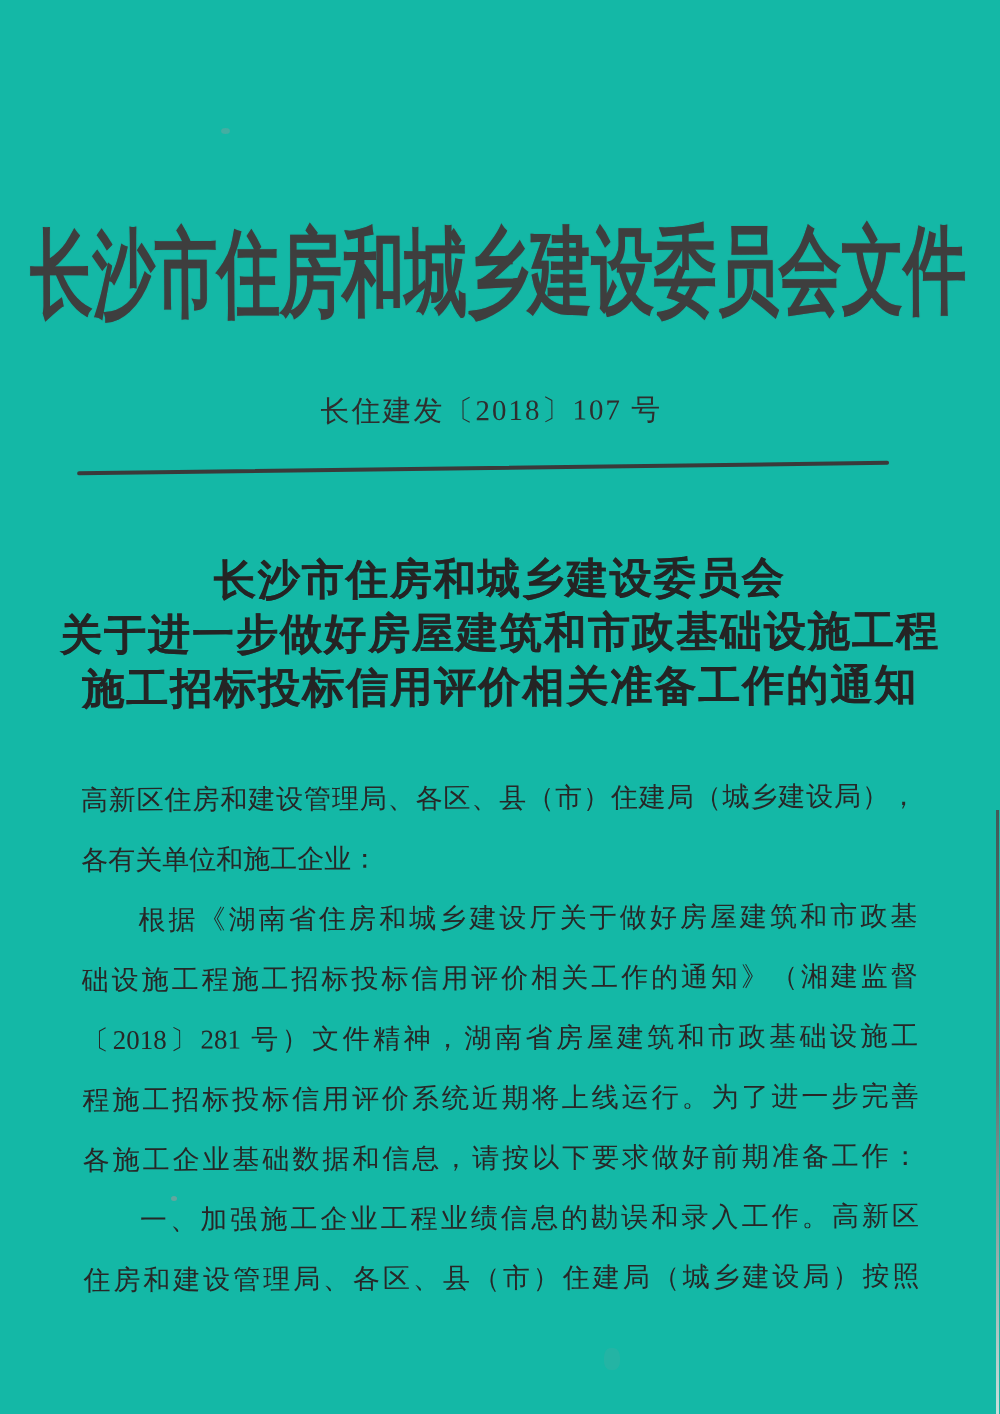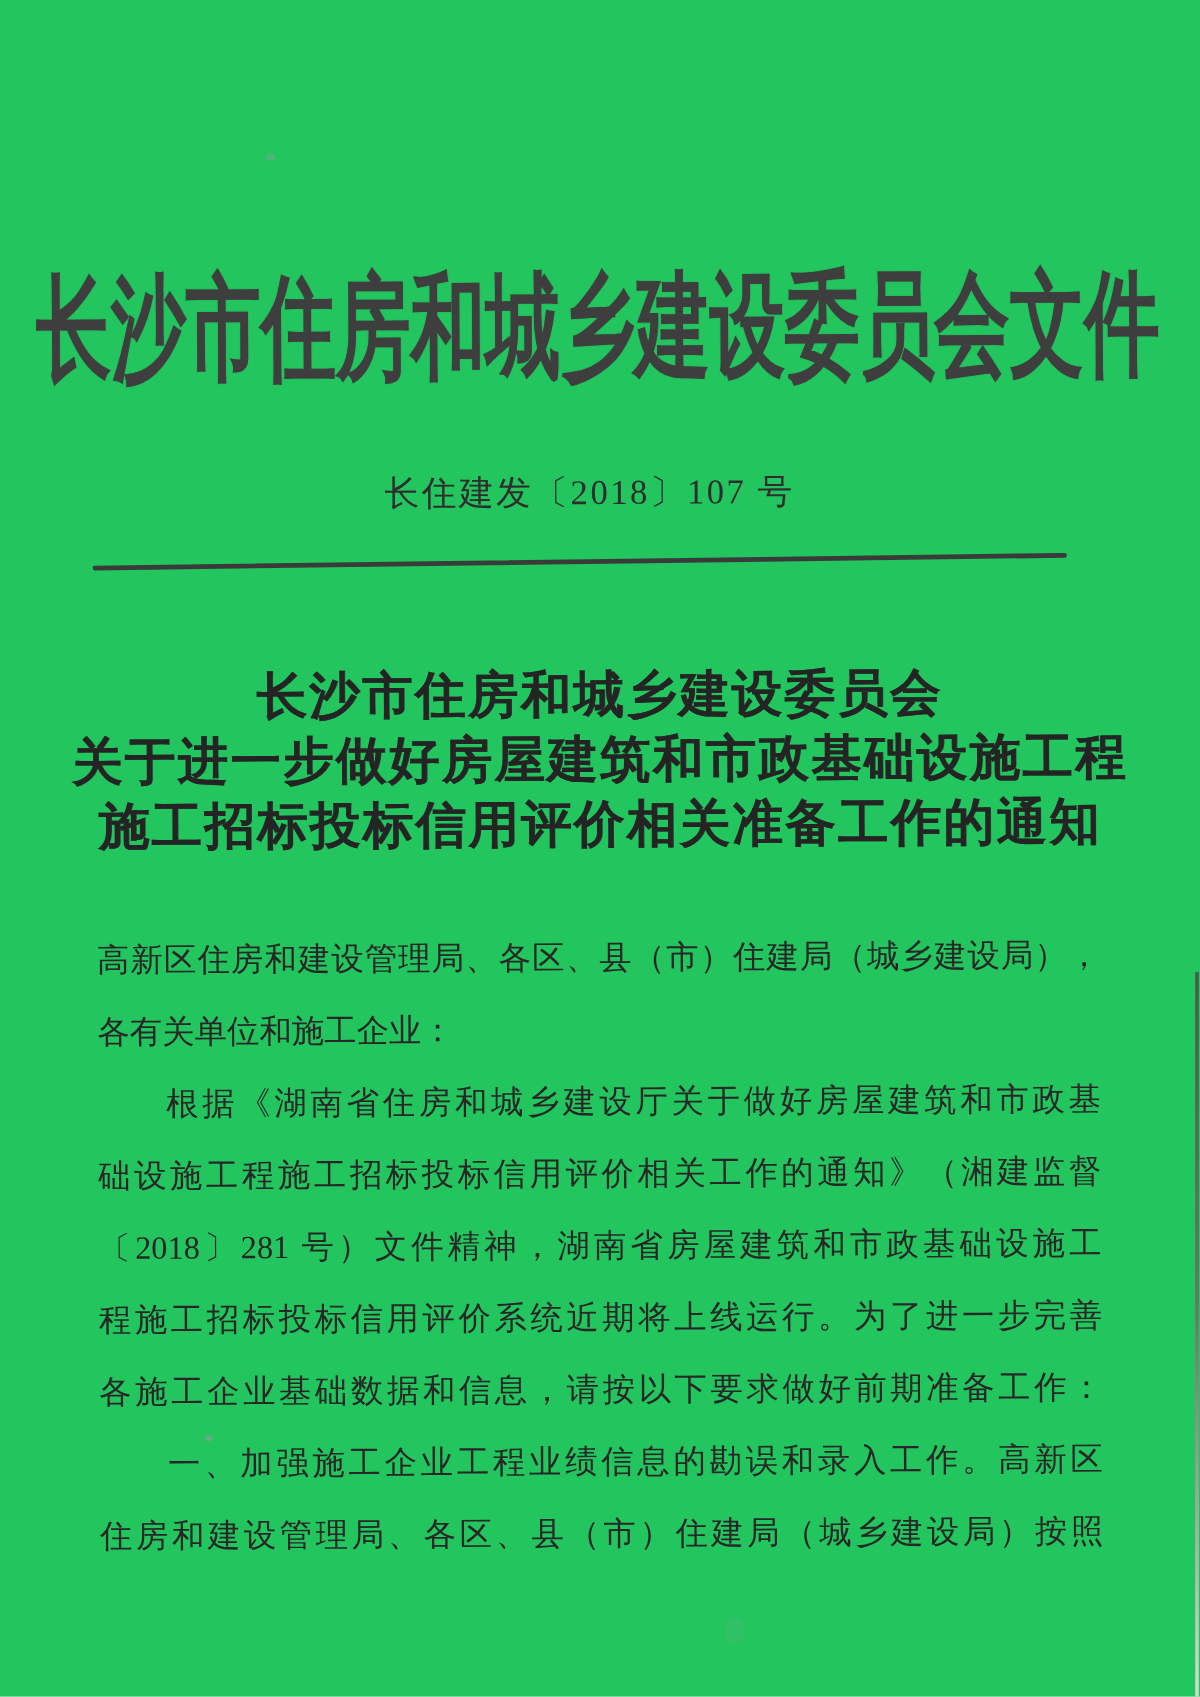--- a/index.html
+++ b/index.html
@@ -5,21 +5,21 @@
   html, body {
     margin: 0;
     padding: 0;
     background: #ffffff;
   }
   .page {
     position: relative;
     width: 1000px;
     height: 1414px;
     margin: 0 auto;
-    background: #22c55e;
+    background: #14b8a6;
     overflow: hidden;
     color: #2c2c2c;
     font-family: "Liberation Serif", serif;
   }
   .tilt {
     position: absolute;
     inset: 0;
     transform: rotate(-0.3deg);
     transform-origin: 50% 45%;
   }

